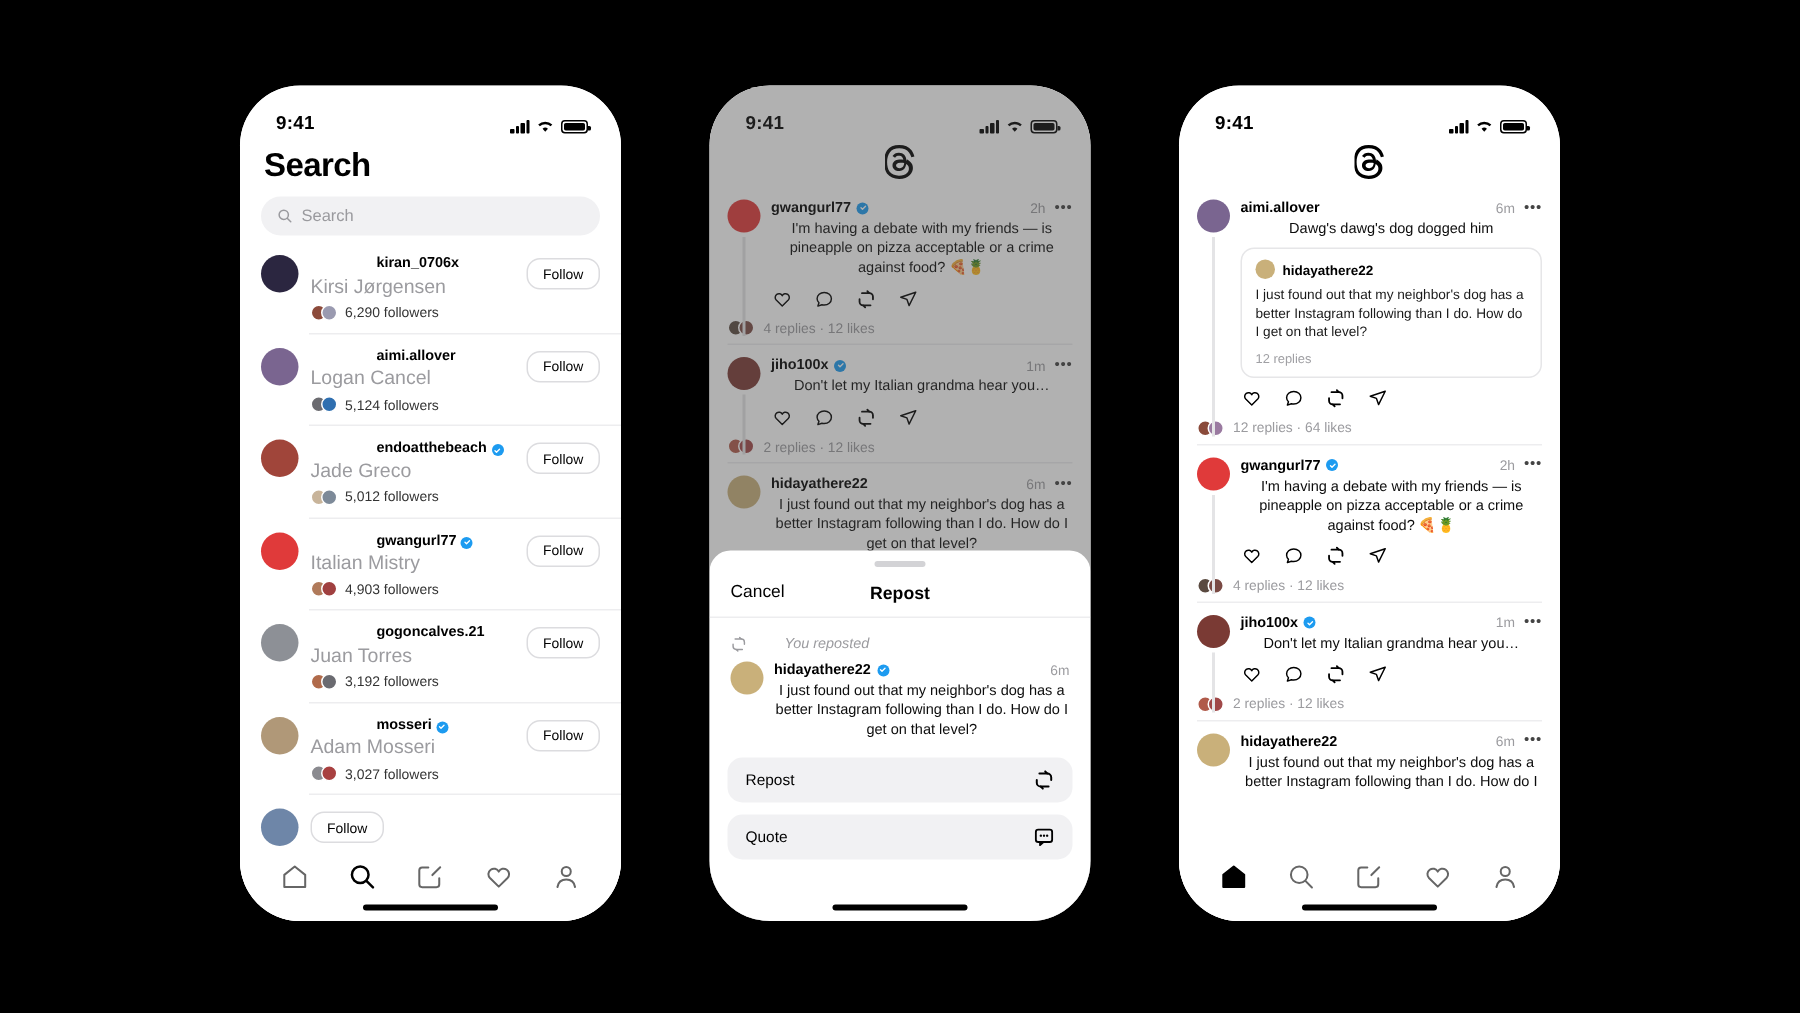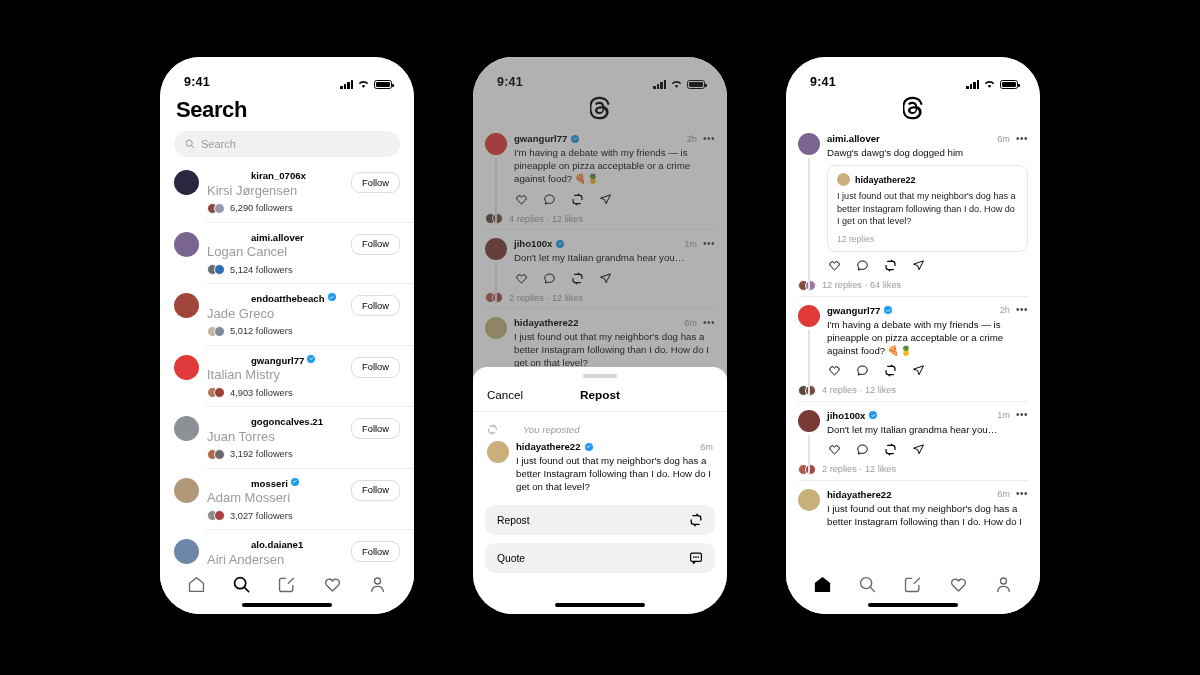--- a/index.html
+++ b/index.html
@@ -38,21 +38,21 @@
   .searchbar { margin:0 14px 4px; height:26px; background:#f1f1f3; border-radius:13px;
                display:flex; align-items:center; gap:6px; padding:0 11px; }
   .searchbar .ph { font-size:11px; color:#9a9a9e; }
 
   .ulist { padding:0 0 2px; }
   .urow { display:flex; padding:9px 14px 9px 14px; gap:8px; position:relative; }
   .urow::after { content:""; position:absolute; left:46px; right:0; bottom:0; height:1px; background:#ededef; }
   .urow:last-child::after{display:none}
   .uav { width:25px; height:25px; border-radius:50%; flex:0 0 25px; }
   .uinfo { flex:1; min-width:0; padding-top:0px; }
-  .uname { font-size:9.6px; font-weight:700; color:#000; display:flex; align-items:flex-start; gap:3px;padding-left:44px; }
+  .uname { font-size:9.6px; font-weight:700; color:#000; display:flex; align-items:flex-end; gap:3px;padding-left:44px; }
   .ufull { font-size:13px; color:#9b9b9f; margin-top:1.5px; }
   .ufollowers { display:flex; align-items:center; gap:5px; margin-top:5px; }
   .fstack { display:flex; }
   .fstack span { width:11px; height:11px; border-radius:50%; border:1.2px solid #fff; display:block; }
   .fstack span:nth-child(2){ margin-left:-4px; }
   .fcount { font-size:9.3px; color:#333; }
   .followbtn { align-self:flex-start; margin-top:2px; width:49px; height:21px; border:1px solid #dcdcdf;
                border-radius:9px; background:#fff; font-size:9.3px; color:#000; font-weight:400;
                display:flex; align-items:center; justify-content:center; font-family:inherit; }
 
@@ -75,21 +75,21 @@
   .post::after { content:""; position:absolute; left:12px; right:12px; bottom:0; height:1px; background:#ededef; }
   .post.nodiv::after{display:none}
   .phead { display:flex; align-items:flex-start; gap:7px; }
   .pav { width:22px; height:22px; border-radius:50%; flex:0 0 22px; }
   .pbody { flex:1; min-width:0; }
   .ptop { display:flex; align-items:center; gap:4px; }
   .pname { font-size:9.6px; font-weight:700; color:#000; }
   .pmeta { margin-left:auto; display:flex; align-items:center; gap:6px; }
   .ptime { font-size:9.2px; color:#9b9b9f; }
   .pdots { font-size:10px; color:#444; letter-spacing:.5px; line-height:6px; }
-  .ptext { font-size:9.7px; line-height:13px; color:#0c0c0c; margin-top:2px; word-wrap:break-word; }
+  .ptext { font-size:9.7px; line-height:13px; color:#0c0c0c; margin-top:2px; word-wrap:break-word;text-align:center; }
   .pactions { display:flex; gap:14px; margin-top:7px; }
   .pactions .ai { width:14px; height:14px; display:flex; align-items:center; justify-content:center; }
   .pstats { display:flex; align-items:center; gap:6px; margin-top:7px; }
   .pstats .fstack span { width:11px; height:11px; }
   .pstatstext { font-size:9.2px; color:#9b9b9f; }
   .threadline { position:absolute; left:22px; top:33px; bottom:6px; width:1.5px; background:#e4e4e6; }
 
   .quotecard { border:1px solid #e6e6e8; border-radius:9px; padding:7px 9px 7px; margin-top:6px; }
   .qhead { display:flex; align-items:center; gap:5px; }
   .qav { width:13px; height:13px; border-radius:50%; flex:0 0 13px; }
@@ -266,27 +266,20 @@
                   <span style="background:#8a8a8f"></span>
                   <span style="background:#a84040"></span>
                 </span>
         <span class="fcount">3,027 followers</span>
       </div>
     </div>
     <button class="followbtn">Follow</button>
           </div>
           <div class="urow">
     <div class="uav" style="background:#6e86a8"></div>
-    <div class="uinfo">
-      <div class="uname">
-                <span>alo.daiane1</span>
-              </div>
-      <div class="ufull">Airi Andersen</div>
-
-    </div>
     <button class="followbtn">Follow</button>
           </div>
         </div>
 
       <div class="tabbar">
           <div class="tabicon">
             <span>
               <svg width="19" height="19" viewBox="0 0 24 24">
                 <path d="M3.2 10.4 12 3.4l8.8 7v10.2H3.2z" fill="none" stroke="#666" stroke-width="1.7" stroke-linejoin="round"></path>
               </svg>

